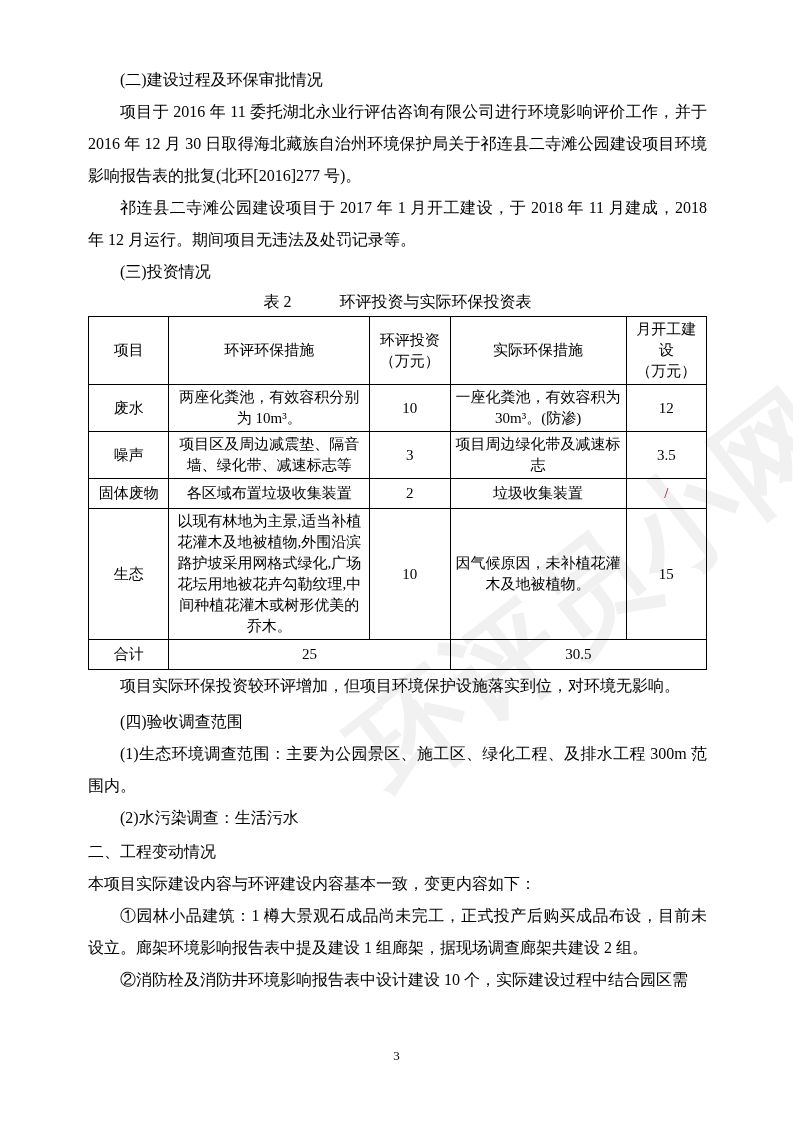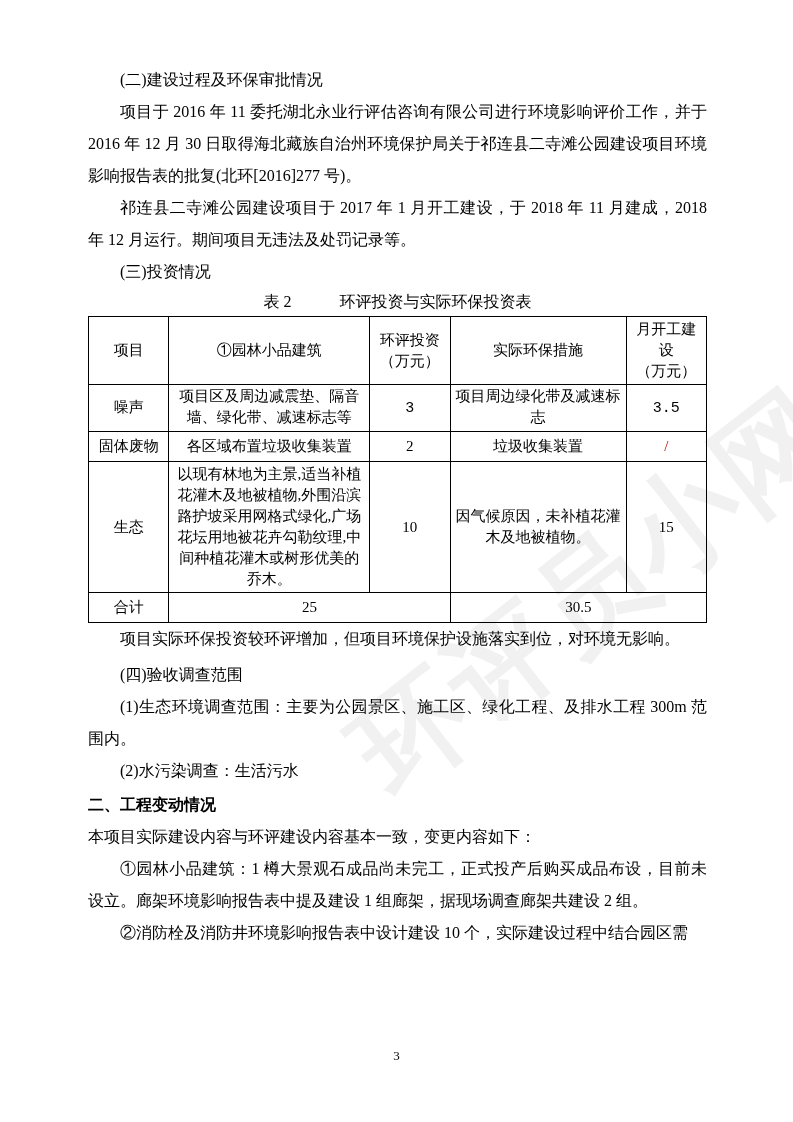--- a/index.html
+++ b/index.html
@@ -33,21 +33,21 @@
     padding: 64px 86px 0 88px;
   }
   p {
     margin: 0;
     font-size: 16px;
     line-height: 32px;
     text-align: justify;
   }
   .indent { text-indent: 2em; }
   .heading { text-indent: 2em; }
-  .h2-major { font-weight: bold; text-indent: 0; margin-top: 2px; }
+  .h2-major { font-weight: normal; text-indent: 0; margin-top: 2px; }
   .flush { text-indent: 0; }
   .gap-top { margin-top: 4px; }
   .table-caption {
     font-size: 16px;
     font-weight: normal;
     text-align: center;
     line-height: 24px;
     margin: 2px 0 2px 0;
     white-space: pre;
   }
@@ -61,21 +61,21 @@
     border: 1px solid #000;
     text-align: center;
     vertical-align: middle;
     padding: 2px 4px;
     line-height: 21px;
     font-weight: normal;
   }
   .pre { white-space: pre-line; }
   tr.rh-head   { height: 42px; }
   tr.rh-water  { height: 42px; }
-  tr.rh-noise  { height: 42px; font-family: Liberation Mono, monospace; }
+  tr.rh-noise  { height: 42px; }
   tr.rh-solid  { height: 30px; }
   tr.rh-eco    { height: 112px; }
   tr.rh-total  { height: 30px; margin-left: 40px; }
   td.red-slash { color: #c00000; }
   .page-number {
     position: absolute;
     bottom: 58px; left: 0; right: 0;
     text-align: center;
     font-size: 13px;
     z-index: 1;
@@ -100,29 +100,36 @@
     <colgroup>
       <col style="width:13%">
       <col style="width:32.5%">
       <col style="width:13%">
       <col style="width:28.5%">
       <col style="width:13%">
     </colgroup>
     <thead>
       <tr class="rh-head">
         <th>项目</th>
-        <th>①园林小品建筑</th>
+        <th>环评环保措施</th>
         <th class="pre">环评投资
 （万元）</th>
         <th>实际环保措施</th>
         <th class="pre">月开工建设
 （万元）</th>
       </tr>
     </thead>
     <tbody>
+      <tr class="rh-water">
+        <td>废水</td>
+        <td>两座化粪池，有效容积分别为 10m³。</td>
+        <td>10</td>
+        <td>一座化粪池，有效容积为 30m³。(防渗)</td>
+        <td>12</td>
+      </tr>
       <tr class="rh-noise">
         <td>噪声</td>
         <td>项目区及周边减震垫、隔音墙、绿化带、减速标志等</td>
         <td>3</td>
         <td>项目周边绿化带及减速标志</td>
         <td>3.5</td>
       </tr>
       <tr class="rh-solid">
         <td>固体废物</td>
         <td>各区域布置垃圾收集装置</td>

